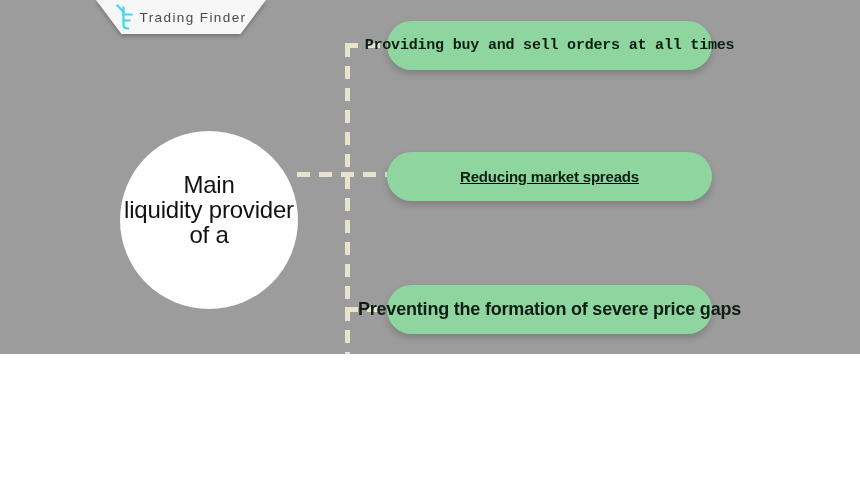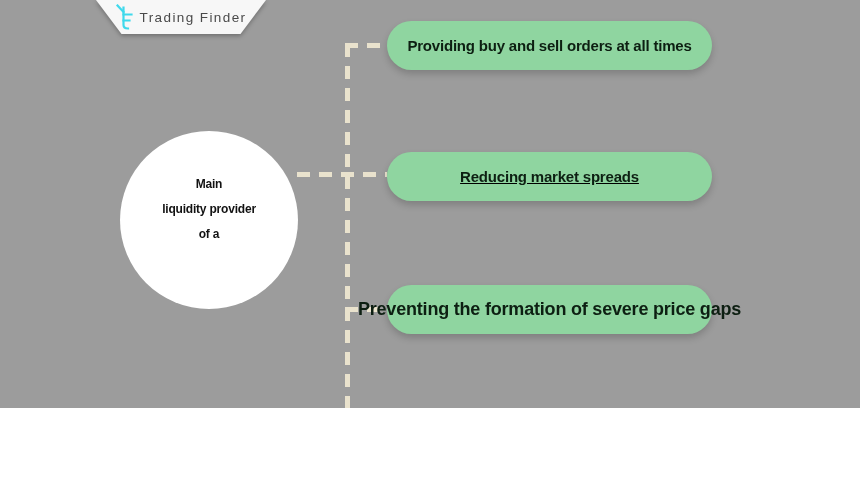--- a/index.html
+++ b/index.html
@@ -1,19 +1,19 @@
 <!DOCTYPE html>
 <html><head>
 <meta charset="utf-8">
 <style>
   html, body { margin: 0; padding: 0; }
   .stage {
     position: relative;
     width: 860px;
-    height: 408px;
+    height: 354px;
     background: #9c9c9c;
     overflow: hidden;
     font-family: "Liberation Sans", sans-serif;
   }
 
   
   .badge-wrap {
     position: absolute;
     left: 96px;
     top: 0;
@@ -61,22 +61,22 @@
     width: 178px;
     height: 178px;
     border-radius: 50%;
     background: #ffffff;
     display: flex;
     align-items: center;
     justify-content: center;
   }
   .circle-text {
     text-align: center;
-    font-weight: bold;
-    font-size: 12px;
+    font-weight: normal;
+    font-size: 24px;
     line-height: 25px;
     letter-spacing: -0.2px;
     color: #121212;
     transform: translateY(-11px);
     width: 190px;
   }
 
   
   .pill {
     position: absolute;
@@ -93,21 +93,21 @@
     box-sizing: border-box;
   }
   .pill span {
     font-weight: bold;
     font-size: 15px;
     letter-spacing: -0.2px;
     color: #0d1f12;
     white-space: nowrap;
     text-align: center;
   }
-  .p1 { top: 21px; }
+  .p1 { top: 21px; font-family: Liberation Mono, monospace; }
   .p2 { top: 152px; text-decoration: underline; }
   .p3 { top: 285px; }
   .p3 span { font-size: 18px; }
   .p4 { top: 415px; }
 </style>
 </head>
 <body>
 
 <div class="stage">
 

